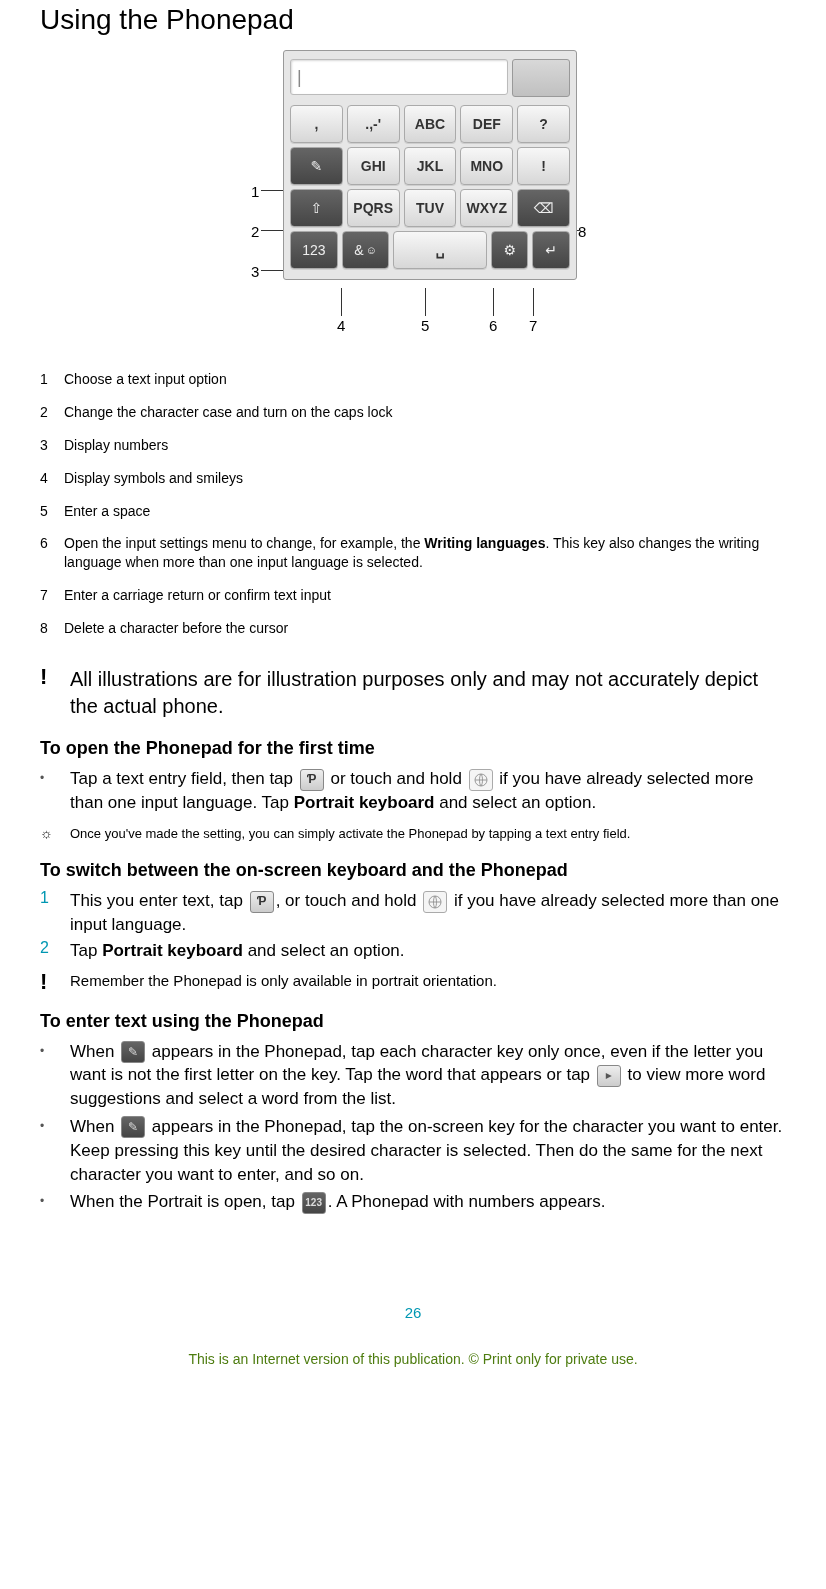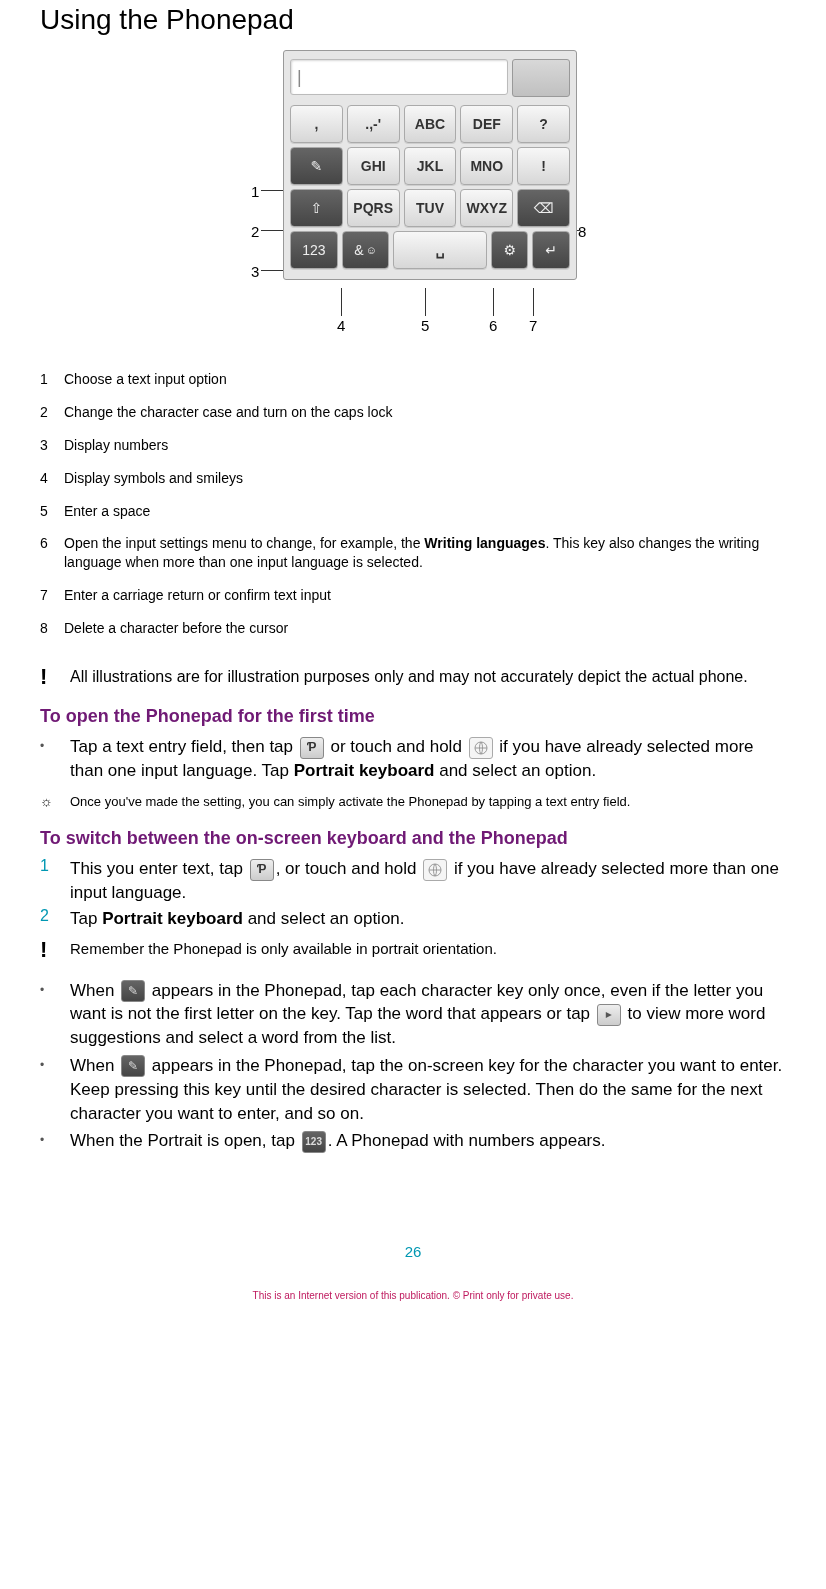--- a/index.html
+++ b/index.html
@@ -139,28 +139,28 @@
     width: 30px;
     flex-shrink: 0;
     display: flex;
     justify-content: flex-start;
     padding-left: 0;
     font-size: 18px;
   }
   .excl { font-weight: bold; font-size: 22px; line-height: 1; }
   .note-row .txt, .tip-row .txt {
     flex: 1;
-    font-size: 16px;
+    font-size: 20px;
     line-height: 1.35;
   }
   .tip-row .txt { font-size:13px; }
   .bulb { font-size: 14px; }
 
   .section-head {
-    color: #701a75;
+    color: #000000;
     font-size: 18px;
     font-weight: bold;
     margin: 6px 0 8px 0;
   }
 
   .bullet-row {
     display: flex;
     margin: 0 0 4px 0;
   }
   .bullet-row .marker {
@@ -210,22 +210,22 @@
     text-align: center;
     margin-top: 90px;
     padding-bottom: 20px;
   }
   .page-num {
     color: #0097b2;
     font-size: 15px;
     margin-bottom: 30px;
   }
   .footer-note {
-    color: #be185d;
-    font-size: 10px;
+    color: #4d7c0f;
+    font-size: 14px;
   }
   b { font-weight: bold; }
 </style>
 </head>
 <body>
 
 <div class="page">
   <h1>Using the Phonepad</h1>
 
   <div class="figure">
@@ -364,20 +364,21 @@
       <span>Tap </span><b>Portrait keyboard</b><span> and select an option.</span>
     </div>
   </div>
   <div class="note-row" style="margin-top:8px;">
     <div class="marker">
         <span class="excl">!</span>
       </div>
     <div class="txt" style="font-size:15px;">Remember the Phonepad is only available in portrait orientation.</div>
   </div>
 
+  <div class="section-head">To enter text using the Phonepad</div>
   <div class="bullet-row">
     <div class="marker">•</div>
     <div class="txt">
       <span>When </span><span class="inline-icon pen-dark">✎</span><span> appears in the Phonepad, tap each character key only once, even if the letter you want is not the first letter on the key. Tap the word that appears or tap </span><span class="inline-icon arrow">▸</span><span> to view more word suggestions and select a word from the list.</span>
     </div>
   </div>
   <div class="bullet-row">
     <div class="marker">•</div>
     <div class="txt">
       <span>When </span><span class="inline-icon pen-dark">✎</span><span> appears in the Phonepad, tap the on-screen key for the character you want to enter. Keep pressing this key until the desired character is selected. Then do the same for the next character you want to enter, and so on.</span>

